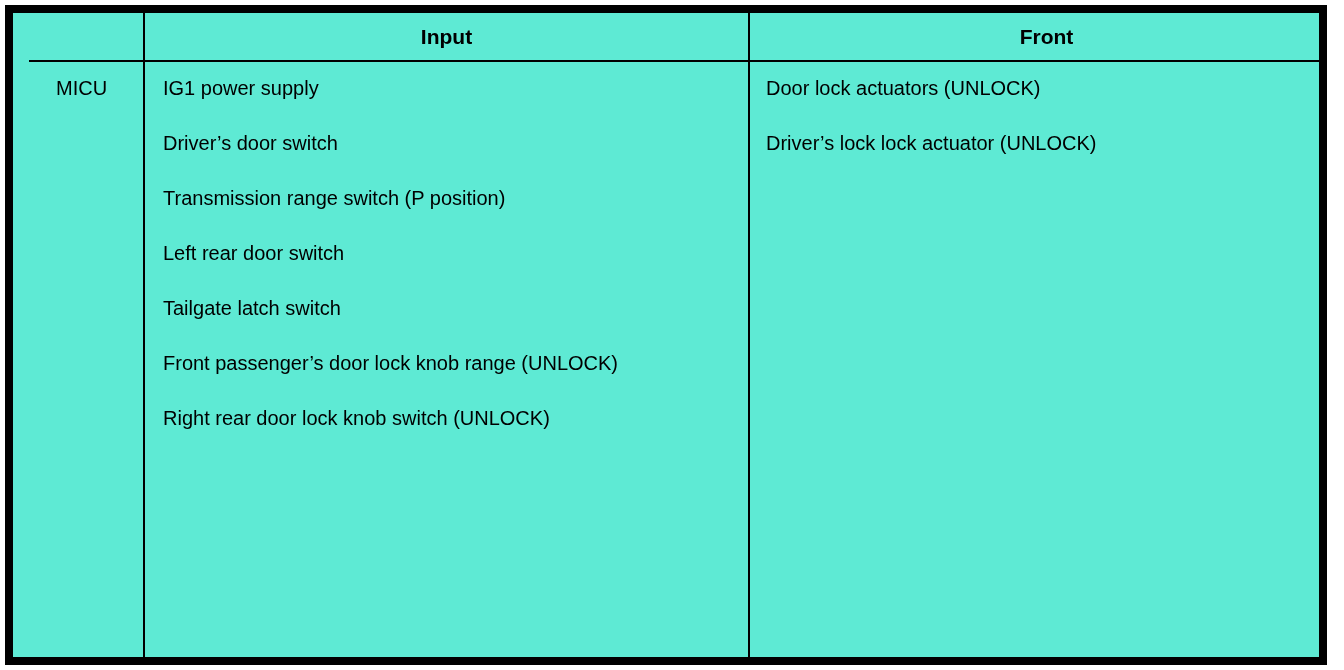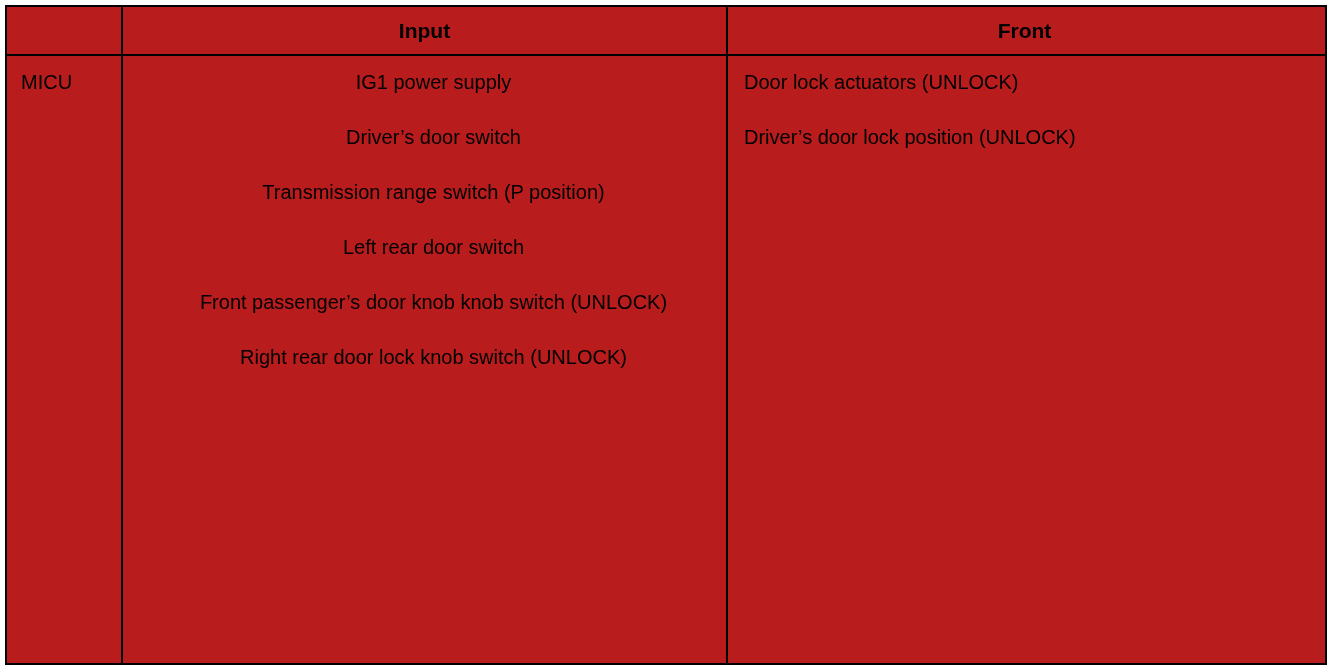--- a/index.html
+++ b/index.html
@@ -16,22 +16,23 @@
     -webkit-font-smoothing: none;
   }
 
   .table-wrap {
     position: absolute;
     left: 5px;
     top: 5px;
     width: 1322px;
     height: 660px;
     box-sizing: border-box;
-    border: 2px solid #000000;
-    background: #b91c1c;
+    border: 8px solid #000000;
+    background: #5eead4;
+    padding-left: 16px;
   }
 
   .table {
     position: relative;
     width: 100%;
     height: 100%;
     box-sizing: border-box;
   }
 
   
@@ -89,38 +90,37 @@
   .body-area {
     position: absolute;
     left: 0;
     top: 49px;
     width: 100%;
     bottom: 0;
   }
 
   .cell-module {
     position: absolute;
-    left: 4px;
+    left: 17px;
     top: 0;
     width: 94px;
     padding: 14px 0 0 10px;
     box-sizing: border-box;
     font-size: 20px;
     line-height: 24px;
     white-space: nowrap;
   }
 
   .cell-input {
     position: absolute;
     left: 116px;
     top: 0;
     width: 603px;
     padding: 14px 0 0 18px;
     box-sizing: border-box;
-    text-align: center;
   }
 
   .cell-output {
     position: absolute;
     left: 721px;
     top: 0;
     width: 520px;
     padding: 14px 0 0 16px;
     box-sizing: border-box;
   }
@@ -152,24 +152,25 @@
 
     <div class="body-area">
 
       <div class="cell-module">MICU</div>
 
       <div class="cell-input">
         <div class="entry">IG1 power supply</div>
         <div class="entry">Driver’s door switch</div>
         <div class="entry">Transmission range switch (P position)</div>
         <div class="entry">Left rear door switch</div>
-        <div class="entry">Front passenger’s door knob knob switch (UNLOCK)</div>
+        <div class="entry">Tailgate latch switch</div>
+        <div class="entry">Front passenger’s door lock knob range (UNLOCK)</div>
         <div class="entry">Right rear door lock knob switch (UNLOCK)</div>
       </div>
 
       <div class="cell-output">
         <div class="entry">Door lock actuators (UNLOCK)</div>
-        <div class="entry">Driver’s door lock position (UNLOCK)</div>
+        <div class="entry">Driver’s lock lock actuator (UNLOCK)</div>
       </div>
 
     </div>
   </div>
 </div>
 
 </body></html>

